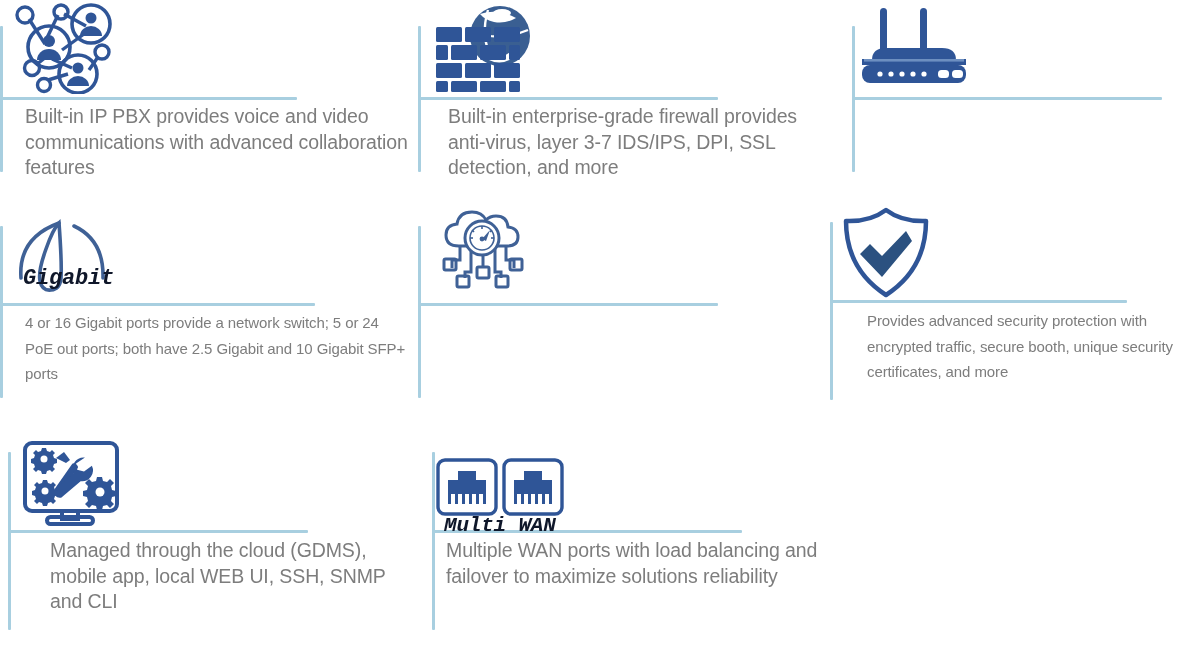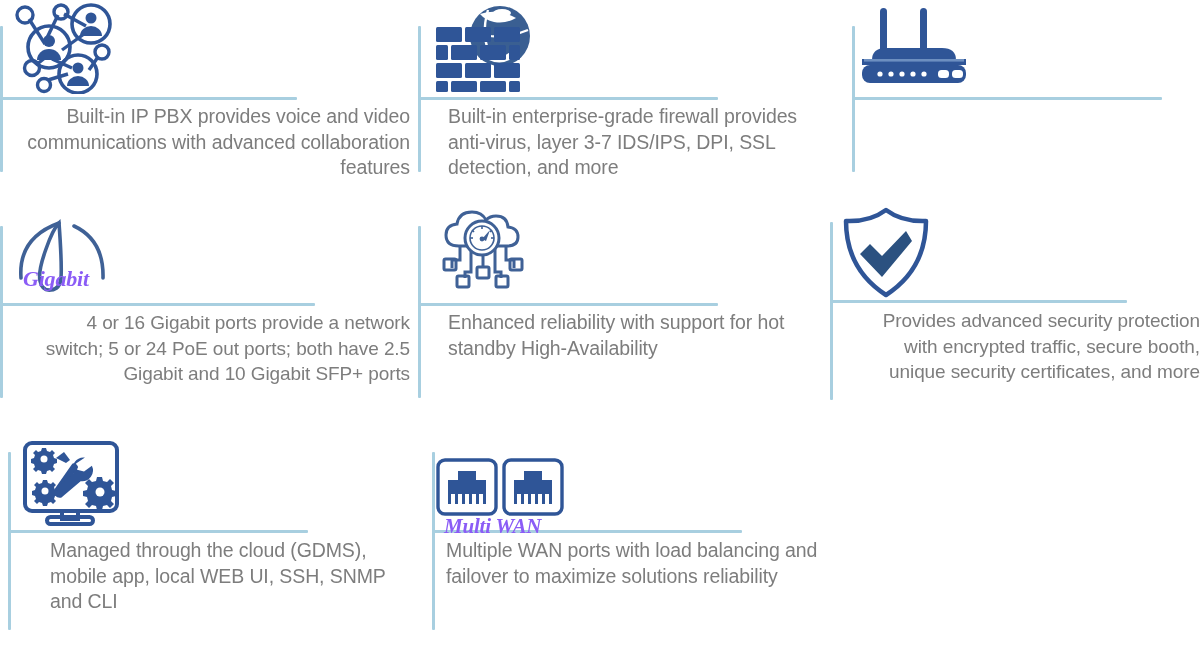--- a/index.html
+++ b/index.html
@@ -42,43 +42,43 @@
     border-radius: 1px;
   }
 
   .icon-wrap {
     position: absolute;
     left: 14px;
     top: 2px;
   }
 
   .icon-badge-label {
-    font-family: Liberation Serif, serif;
+    font-family: Liberation Mono, monospace;
     font-weight: bold;
     font-style: italic;
-    color: #8b5cf6;
+    color: #0f172a;
     letter-spacing: -0.2px;
   }
 
   .desc {
     position: absolute;
     color: #7d7d7d;
     font-size: 19.5px;
     line-height: 25.5px;
     font-family: "Liberation Sans", sans-serif;
     white-space: pre-line;
     letter-spacing: -0.1px;
   }
 
   
   
   .c1 .rule-v { left: 0px; }
   .c1 .rule-h { left: 0px; }
   .c1 .icon-wrap { left: 12px; }
-  .c1 .desc { left: 25px; text-align: right; }
+  .c1 .desc { left: 25px; }
 
   .c2 .rule-v { left: 8px; }
   .c2 .rule-h { left: 8px; }
   .c2 .icon-wrap { left: 22px; }
   .c2 .desc { left: 38px; }
 
   .c3 .rule-v { left: 22px; }
   .c3 .rule-h { left: 22px; }
   .c3 .icon-wrap { left: 24px; }
   .c3 .desc { left: 24px; }
@@ -105,21 +105,21 @@
 
   .c1.r2 .rule-h { width: 315px; }
   .c2.r2 .rule-h { width: 300px; }
   .c3.r2 .rule-h { width: 310px; }
 
   .c1.r3 .rule-h { width: 297px; }
   .c2.r3 .rule-h { width: 300px; }
   .c3.r3 .rule-h { width: 310px; }
 
   .c1.r2 .desc,
-  .c1.r3 .desc { font-size: 19px; }
+  .c1.r3 .desc { font-size: 15px; }
 
   svg { display: block; }
 </style>
 </head>
 <body>
 
 <div class="grid">
 
   <div class="cell c1 r1">
     <div class="rule-v"></div>
@@ -277,21 +277,20 @@
           <line x1="42" y1="16" x2="42" y2="19"></line>
           <line x1="32" y1="20" x2="34" y2="22"></line>
           <line x1="52" y1="20" x2="50" y2="22"></line>
           <line x1="30" y1="28" x2="33" y2="28"></line>
           <line x1="54" y1="28" x2="51" y2="28"></line>
         </g>
         <path d="M42 29 l8 -9 l-4 11 z" fill="#3f6196"></path>
         <circle cx="42" cy="29" r="2.4" fill="#3f6196"></circle>
       </svg>
     </div>
-    <div class="desc">Enhanced reliability with support for hot standby High-Availability</div>
   </div>
 
 
   <div class="cell c1 r3">
     <div class="rule-v"></div>
     <div class="rule-h"></div>
     <div class="icon-wrap" style="left:10px;top:6px;">
       <svg width="92" height="94" viewBox="0 0 92 94">
         <path d="M46 4 q-16 12 -40 11 q0 48 40 74 q40 -26 40 -74 q-24 1 -40 -11 z" fill="#ffffff" stroke="#2f5597" stroke-width="4.5" stroke-linejoin="round"></path>
         <path d="M20 48 l10 -10 l12 12 l24 -25 l6 10 l-30 36 z" fill="#2b5180"></path>

